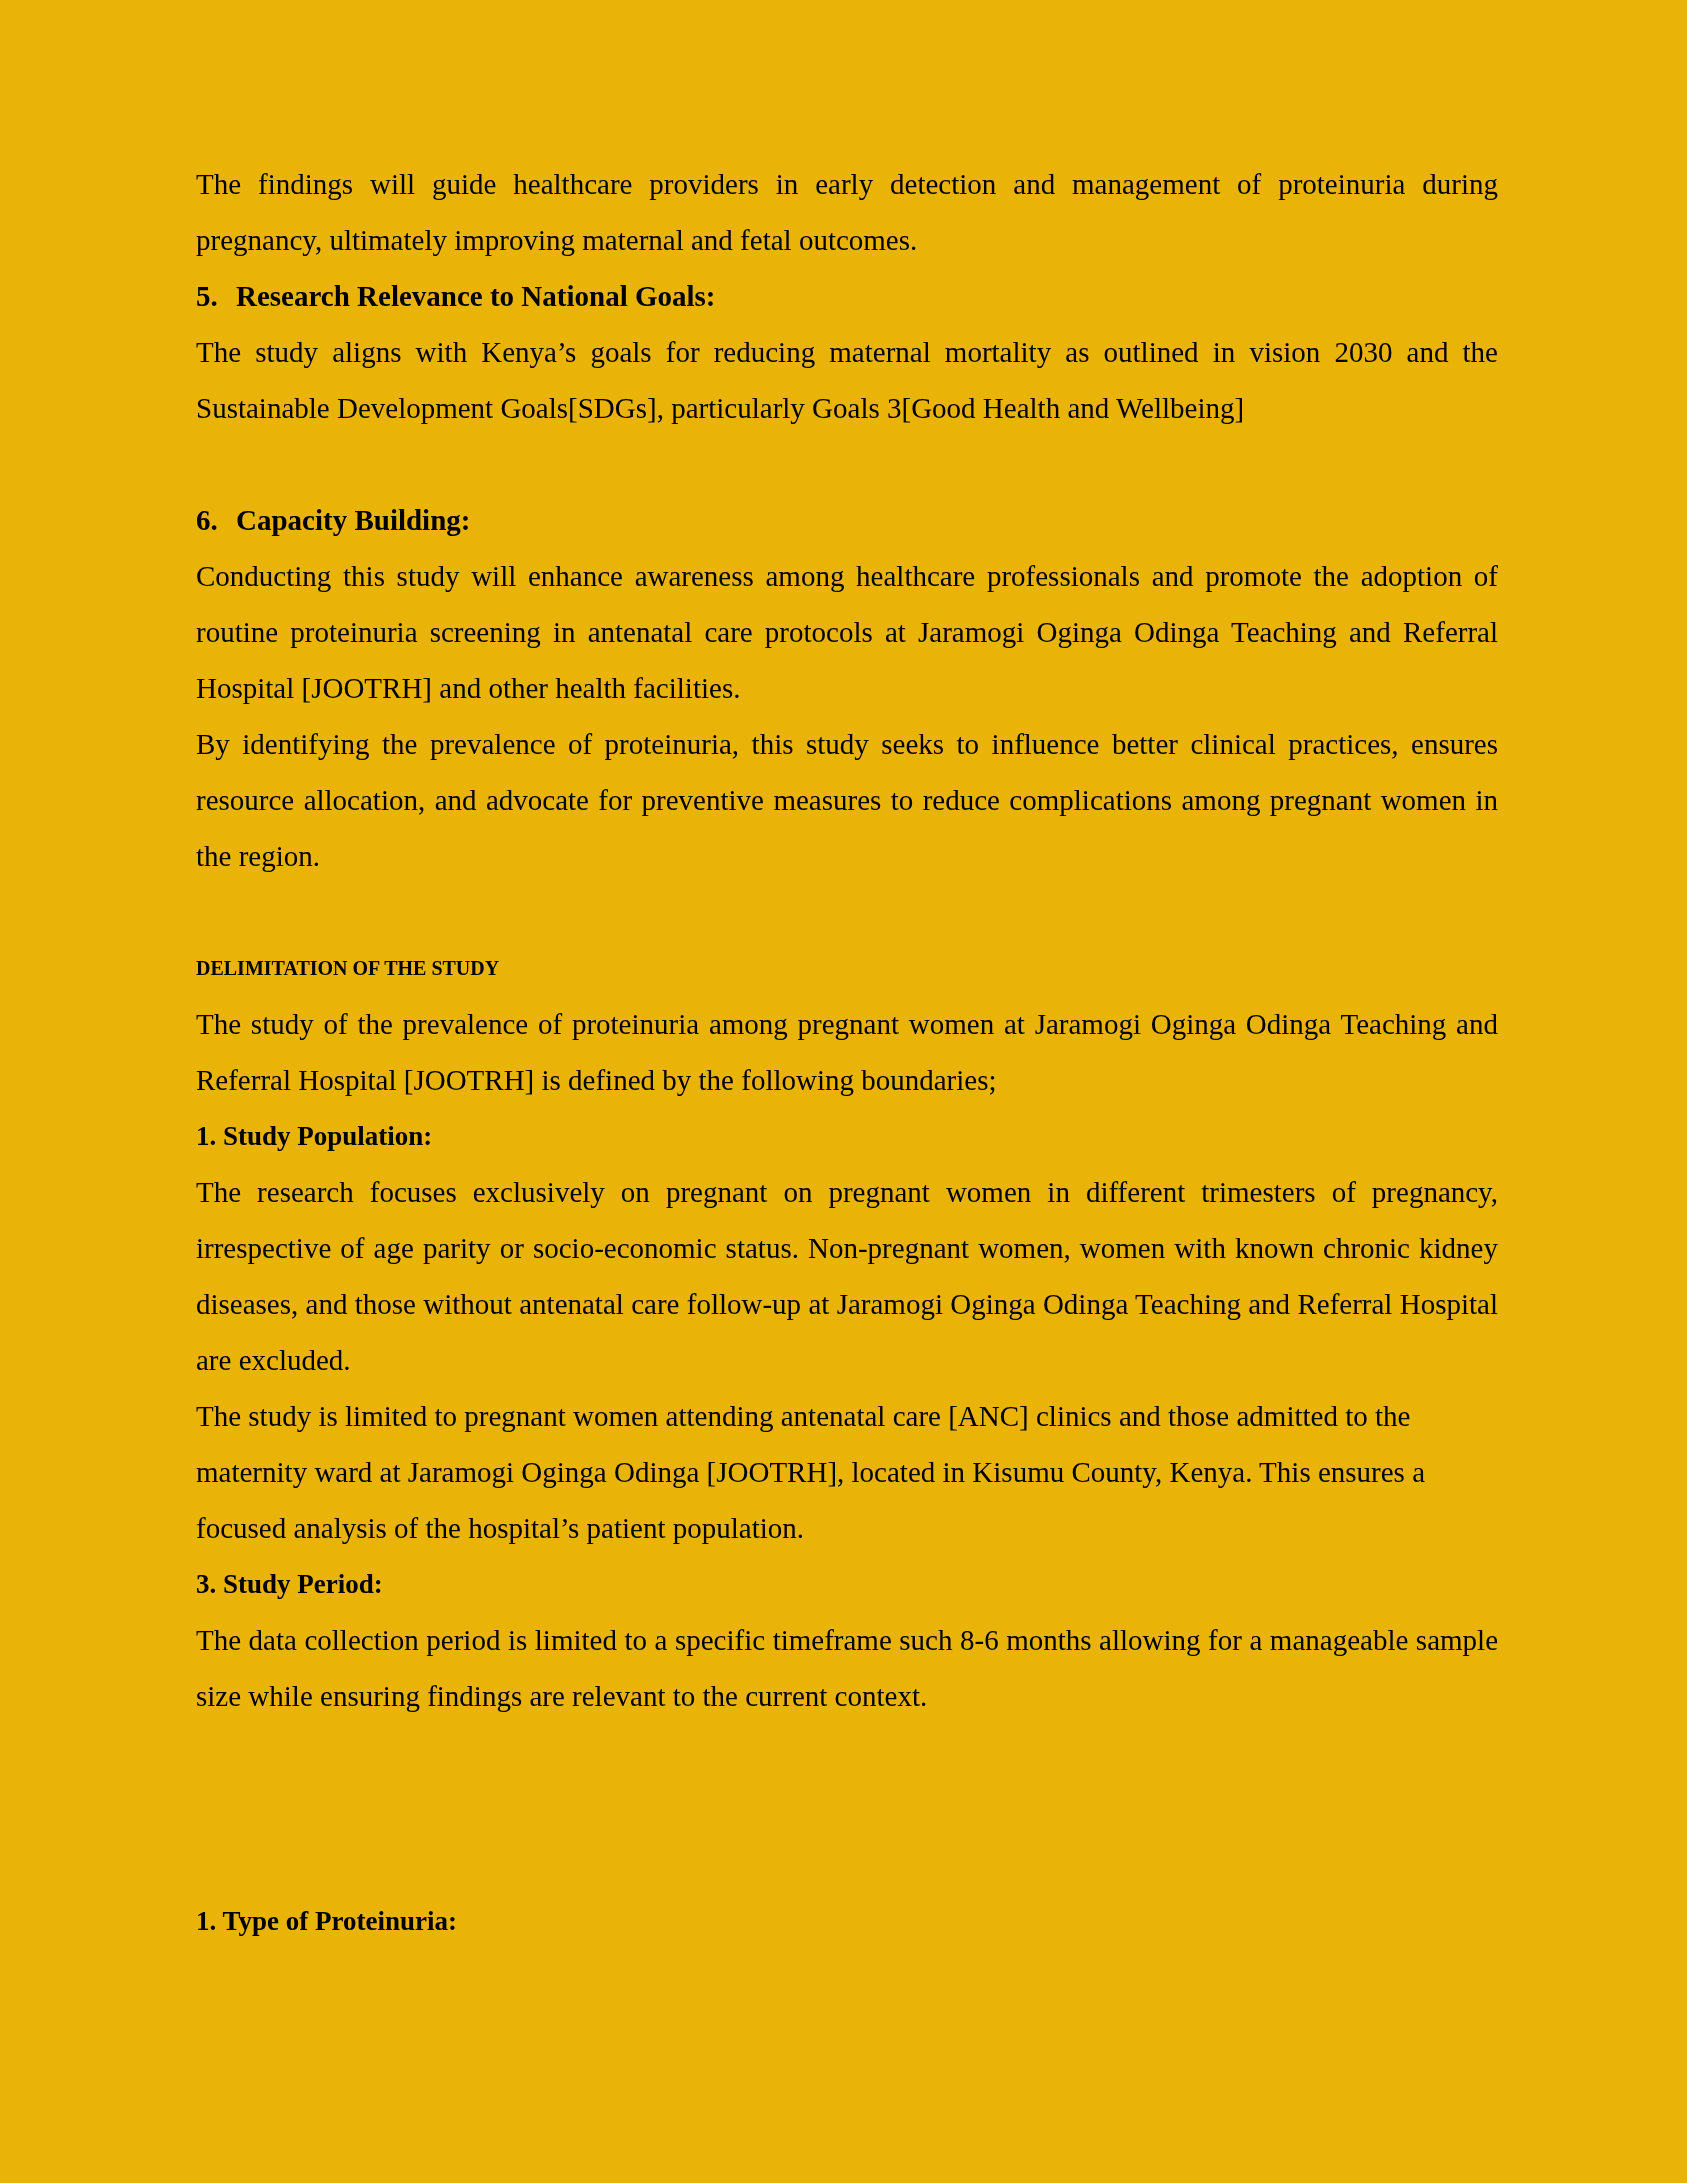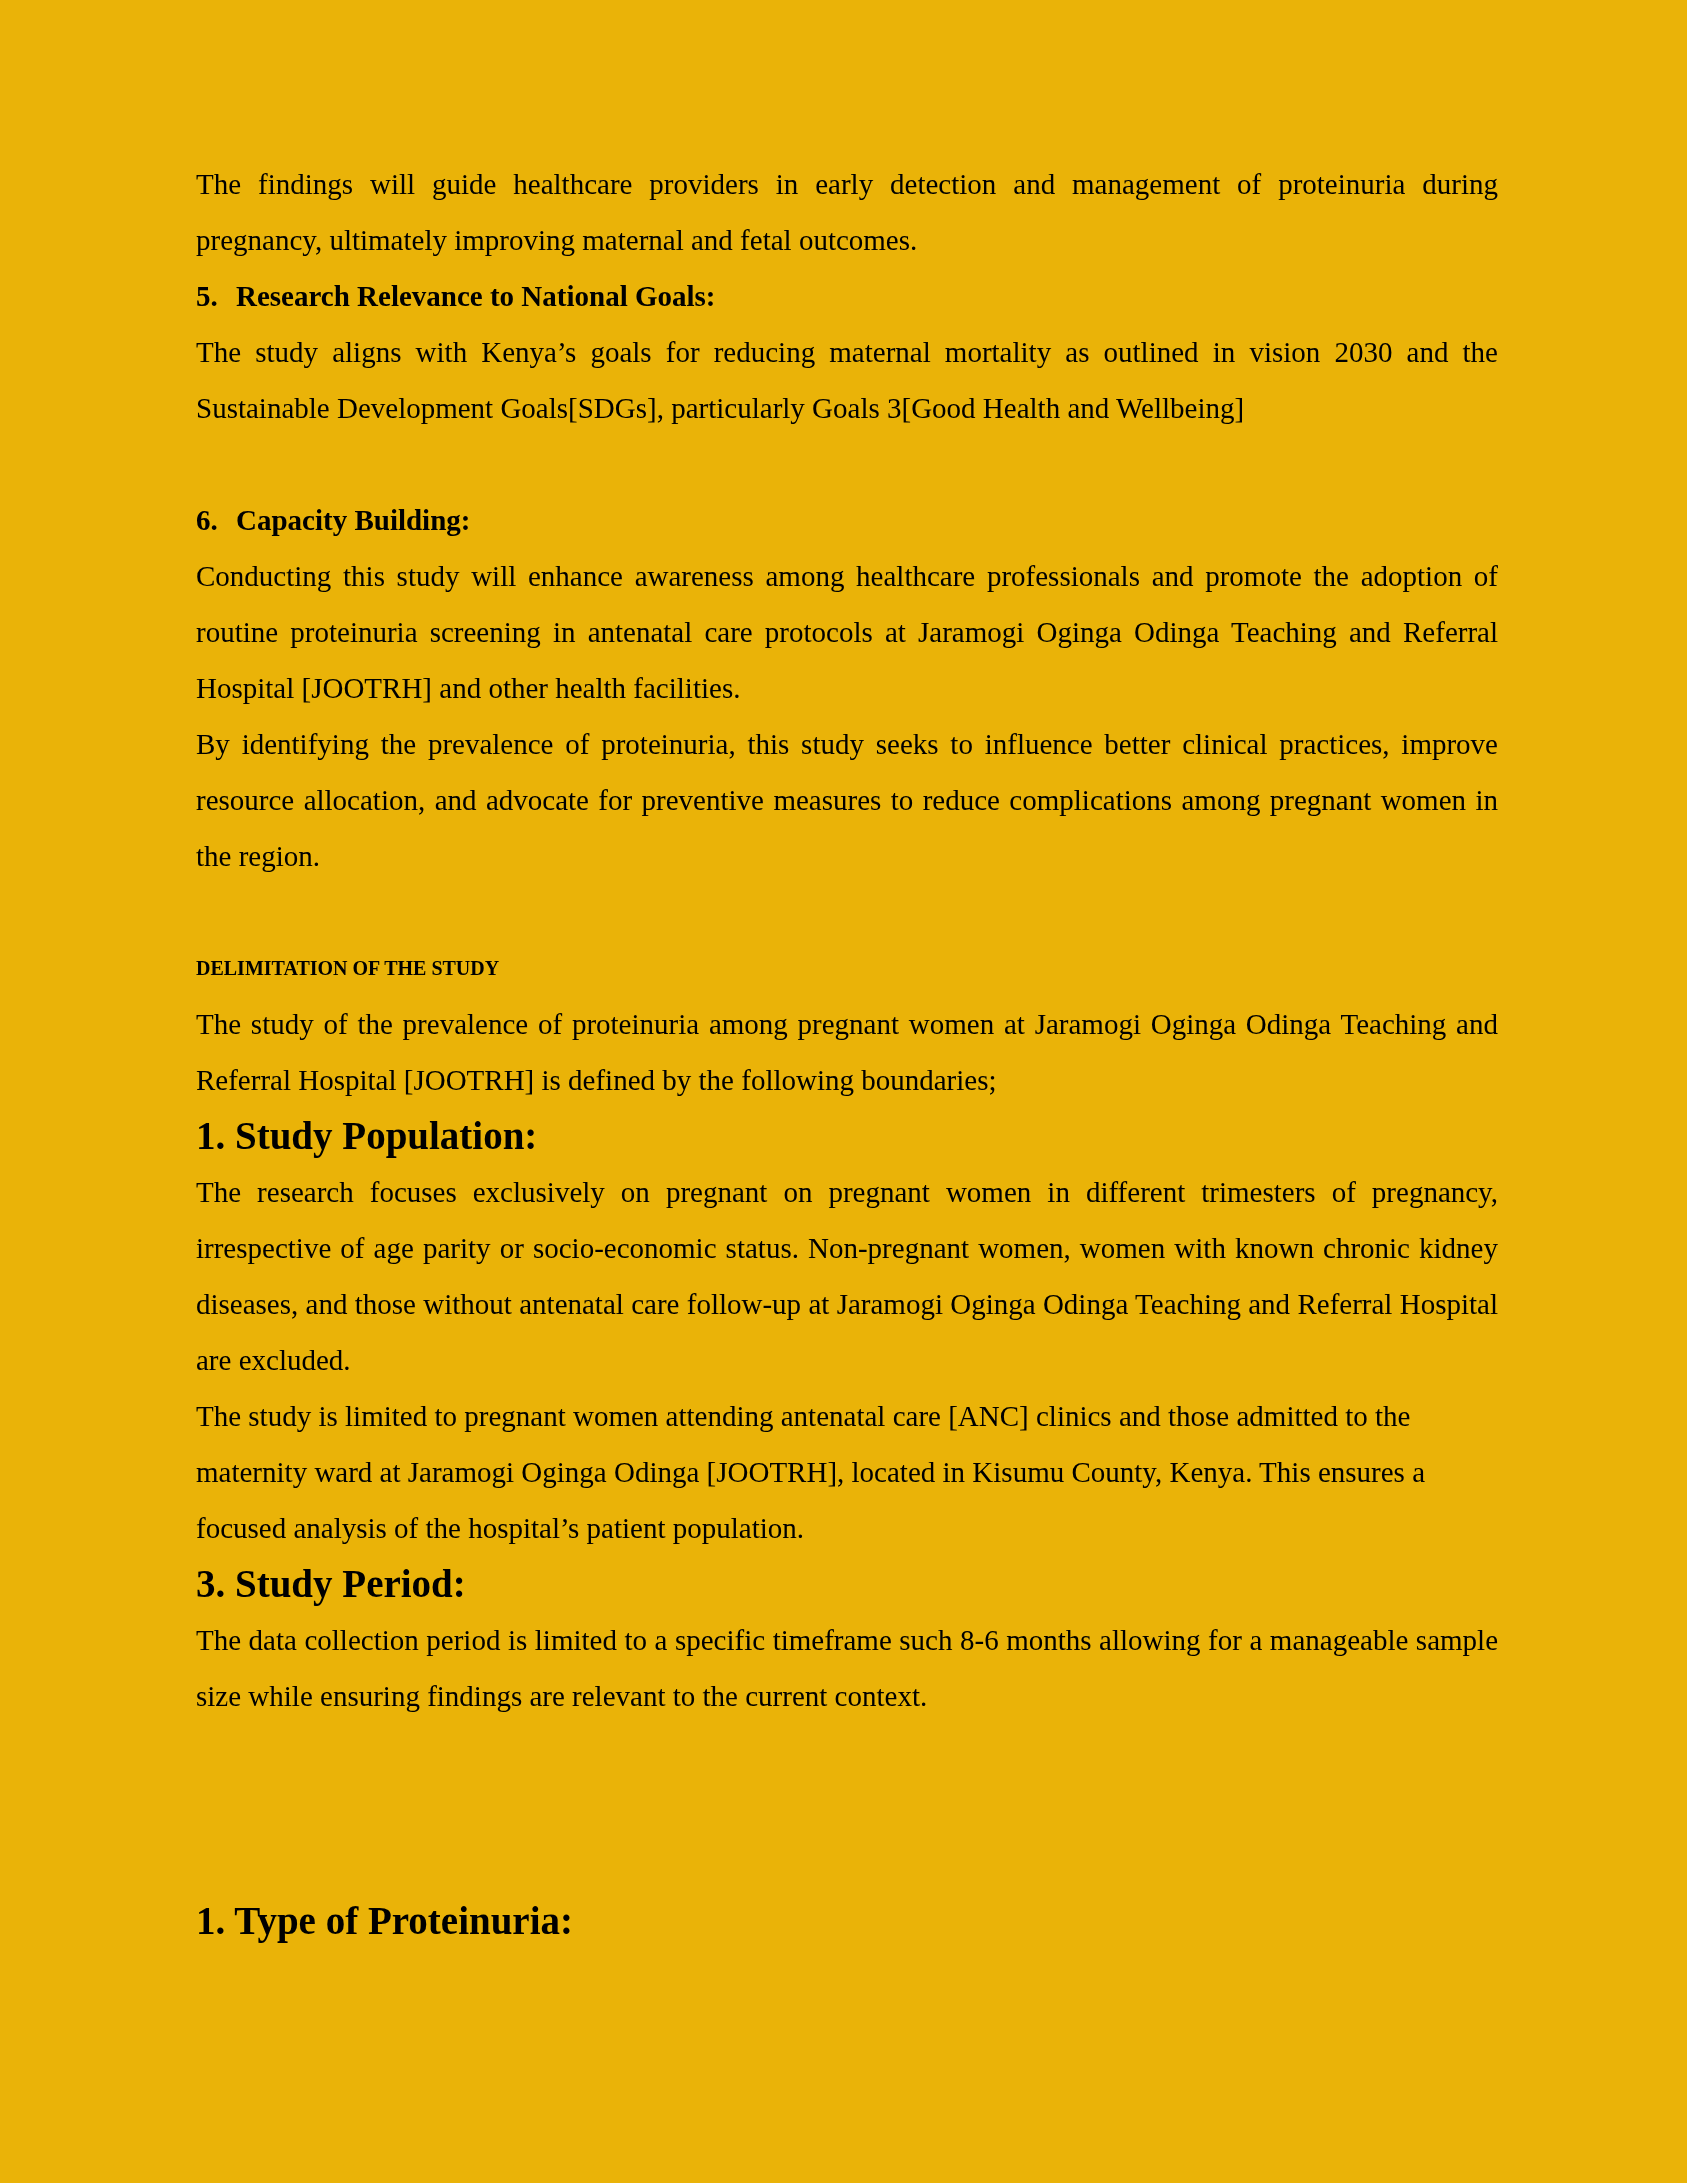--- a/index.html
+++ b/index.html
@@ -50,21 +50,21 @@
     padding: 0;
     font-size: 20px;
     line-height: 56px;
     font-weight: bold;
     text-align: left;
   }
 
   h3.numbered-heading {
     margin: 0;
     padding: 0;
-    font-size: 39px;
+    font-size: 27px;
     line-height: 56px;
     font-weight: bold;
     text-align: left;
     white-space: pre;
   }
 
   h3.numbered-heading-tab {
     margin: 0;
     padding: 0;
     font-size: 29px;
@@ -97,21 +97,21 @@
     <h3 class="numbered-heading-tab"><span class="num-marker">5.</span><span>Research Relevance to National Goals:</span></h3>
 
     <p class="body-par">The study aligns with Kenya’s goals for reducing maternal mortality as outlined in vision 2030 and the Sustainable Development Goals[SDGs], particularly Goals 3[Good Health and Wellbeing]</p>
 
     <div class="spacer-line"></div>
 
     <h3 class="numbered-heading-tab"><span class="num-marker">6.</span><span>Capacity Building:</span></h3>
 
     <p class="body-par">Conducting this study will enhance awareness among healthcare professionals and promote the adoption of routine proteinuria screening in antenatal care protocols at Jaramogi Oginga Odinga Teaching and Referral Hospital [JOOTRH] and other health facilities.</p>
 
-    <p class="body-par">By identifying the prevalence of proteinuria, this study seeks to influence better clinical practices, improve resource allocation, and advocate for preventive measures to reduce complications among pregnant women in the region.</p>
+    <p class="body-par">By identifying the prevalence of proteinuria, this study seeks to influence better clinical practices, ensures resource allocation, and advocate for preventive measures to reduce complications among pregnant women in the region.</p>
 
     <div class="spacer-line"></div>
 
     <h2 class="section-heading">DELIMITATION OF THE STUDY</h2>
 
     <p class="body-par">The study of the prevalence of proteinuria among pregnant women at Jaramogi Oginga Odinga Teaching and Referral Hospital [JOOTRH] is defined by the following boundaries;</p>
 
     <h3 class="numbered-heading">1. Study Population:</h3>
 
     <p class="body-par">The research focuses exclusively on pregnant on pregnant women in different trimesters of pregnancy, irrespective of age parity or socio-economic status. Non-pregnant women, women with known chronic kidney diseases, and those without antenatal care follow-up at Jaramogi Oginga Odinga Teaching and Referral Hospital are excluded.</p>

